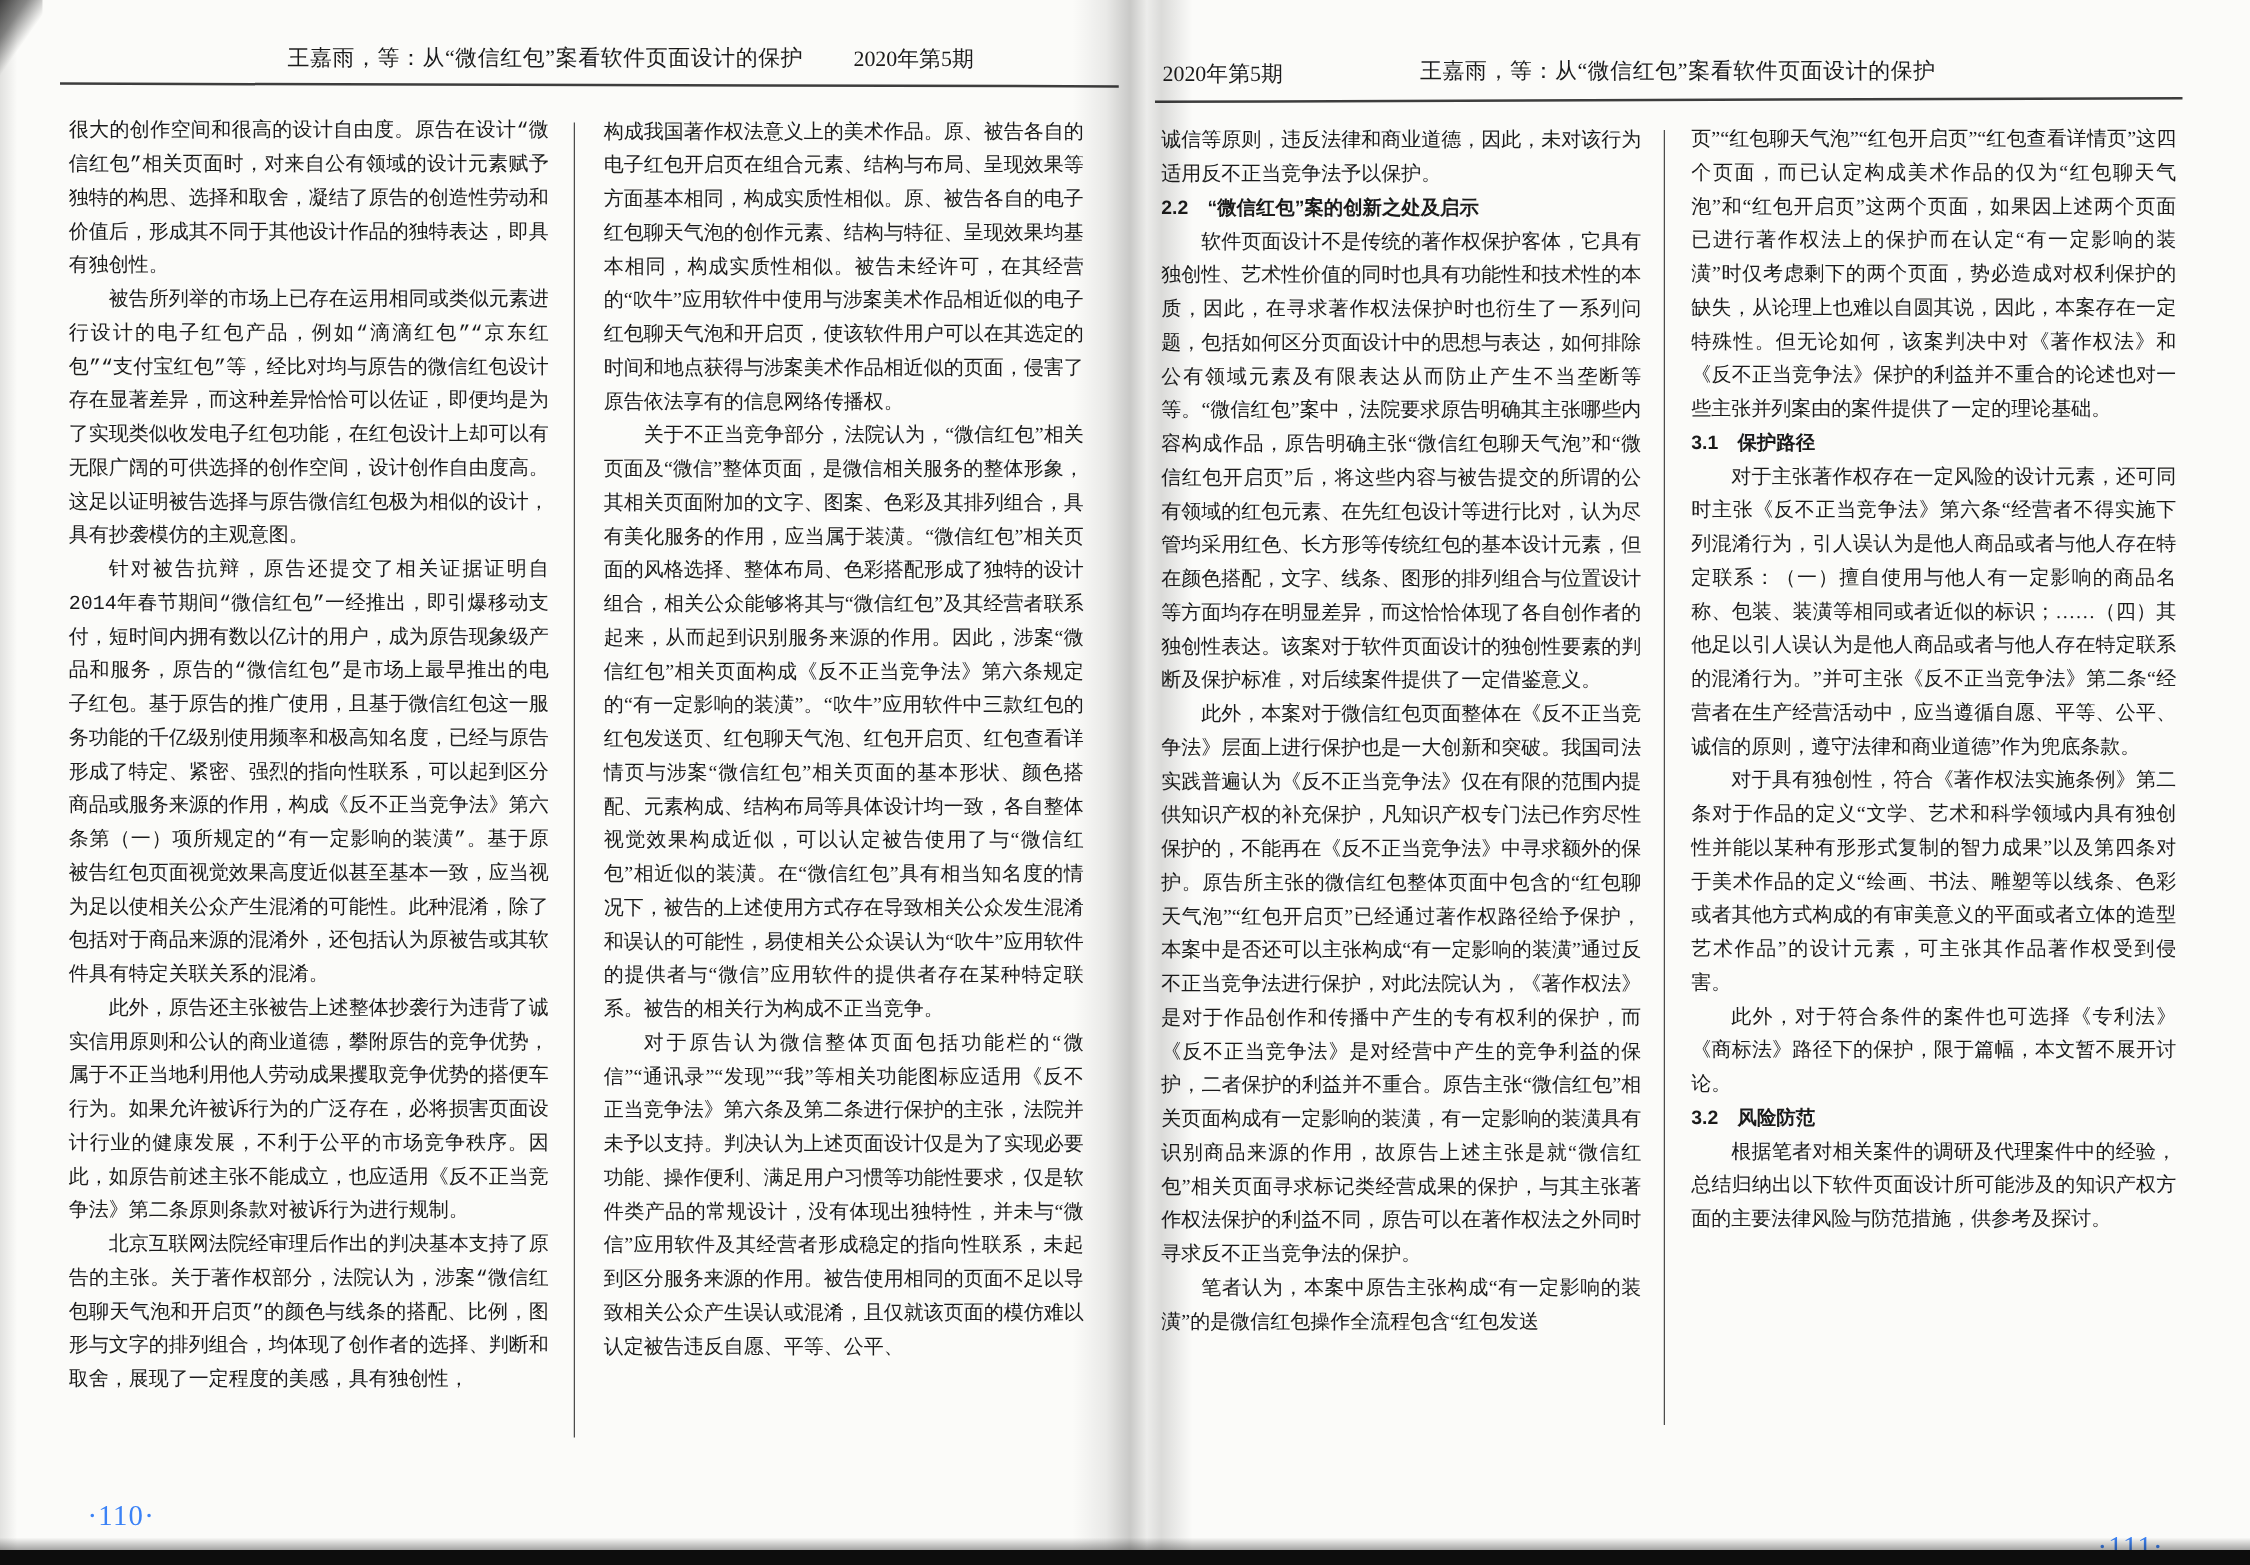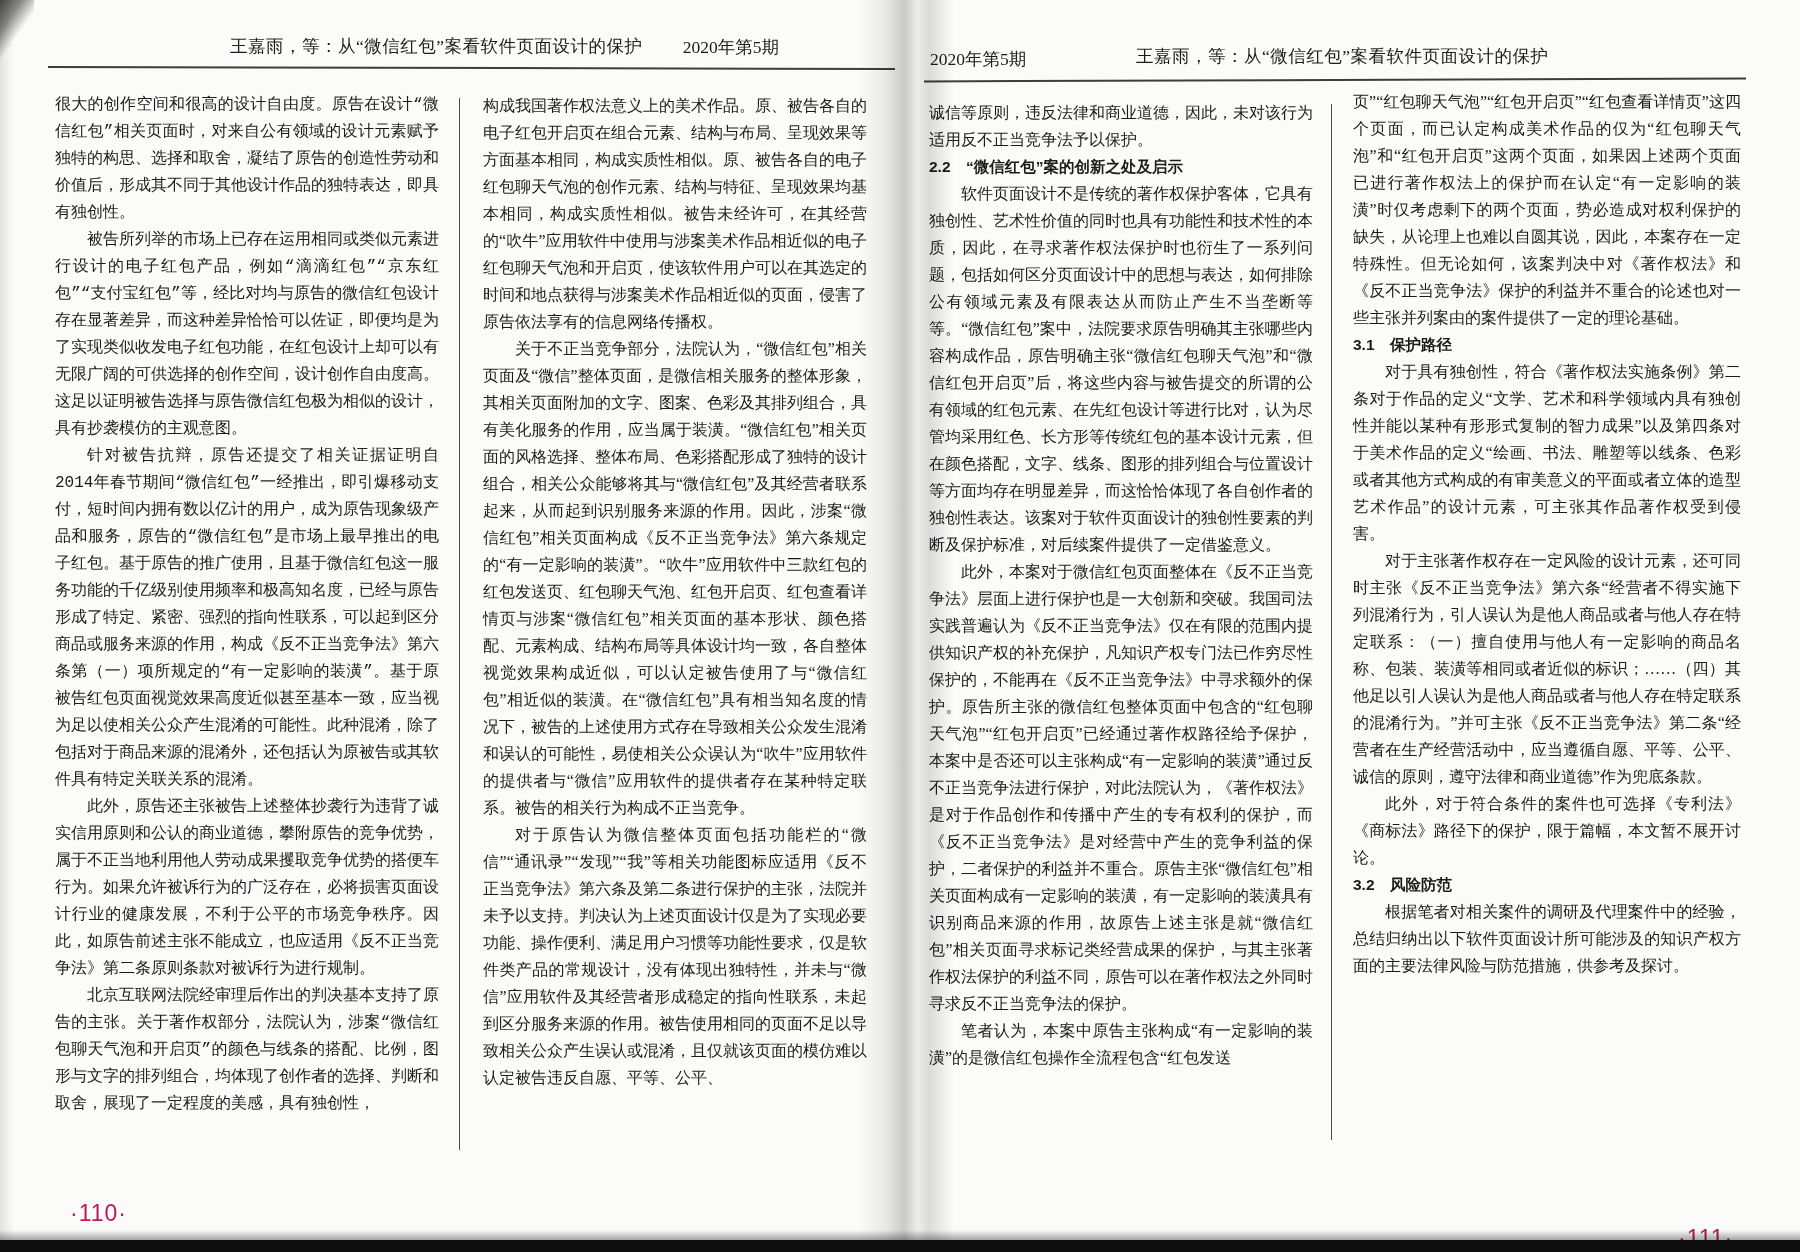--- a/index.html
+++ b/index.html
@@ -24,31 +24,31 @@
   .hdr-issue-right{position:absolute;left:2px;top:1px;}
   .hdr-title-right{position:absolute;left:208px;top:-2px;letter-spacing:.5px;}
   .hdr-rule{position:absolute;height:2px;background:#3d3d3d;}
   .rule-left{left:48px;top:67px;width:847px;transform:rotate(.15deg);}
   .rule-right{left:924px;top:79px;width:822px;transform:rotate(-.2deg);}
   
   .col{position:absolute;width:384px;font-size:16px;line-height:27px;text-align:justify;}
   #col1{left:55px;top:92px;font-family:Liberation Mono, monospace;}
   #col2{left:483px;top:92px;}
   #col3{left:929px;top:99px;}
-  #col4{left:1353px;top:88px;width:388px;}
+  #col4{left:1353px;top:98px;width:388px;}
   .col p{margin:0;}
   .col .indent{text-indent:2em;}
   .heading2,.heading3{font-family:"Liberation Sans","DejaVu Sans",sans-serif;font-weight:bold;
     font-size:15.5px;line-height:27px;margin:0;white-space:nowrap;overflow:hidden;}
   .col-divider{position:absolute;width:1px;background:#4c4c4c;}
   #divider-left{left:459px;top:98px;height:1052px;}
   #divider-right{left:1331px;top:104px;height:1036px;}
   
-  .page-number{position:absolute;font-family:Liberation Sans, sans-serif;
-    font-size:23px;color:#be185d;letter-spacing:1px;}
+  .page-number{position:absolute;font-family:Liberation Serif, serif;
+    font-size:23px;color:#3b82f6;letter-spacing:1px;}
   #pn-left{left:70px;top:1200px;}
   #pn-right{left:1678px;top:1225px;}
 </style>
 </head>
 <body>
 
 <div id="stage">
 
   <div class="page-header hdr-left">
     <span class="hdr-title-left">王嘉雨，等：从“微信红包”案看软件页面设计的保护</span>
@@ -80,22 +80,22 @@
       <p class="">诚信等原则，违反法律和商业道德，因此，未对该行为适用反不正当竞争法予以保护。</p>
       <div class="heading3">2.2　“微信红包”案的创新之处及启示</div>
       <p class=" indent">软件页面设计不是传统的著作权保护客体，它具有独创性、艺术性价值的同时也具有功能性和技术性的本质，因此，在寻求著作权法保护时也衍生了一系列问题，包括如何区分页面设计中的思想与表达，如何排除公有领域元素及有限表达从而防止产生不当垄断等等。“微信红包”案中，法院要求原告明确其主张哪些内容构成作品，原告明确主张“微信红包聊天气泡”和“微信红包开启页”后，将这些内容与被告提交的所谓的公有领域的红包元素、在先红包设计等进行比对，认为尽管均采用红色、长方形等传统红包的基本设计元素，但在颜色搭配，文字、线条、图形的排列组合与位置设计等方面均存在明显差异，而这恰恰体现了各自创作者的独创性表达。该案对于软件页面设计的独创性要素的判断及保护标准，对后续案件提供了一定借鉴意义。</p>
       <p class=" indent">此外，本案对于微信红包页面整体在《反不正当竞争法》层面上进行保护也是一大创新和突破。我国司法实践普遍认为《反不正当竞争法》仅在有限的范围内提供知识产权的补充保护，凡知识产权专门法已作穷尽性保护的，不能再在《反不正当竞争法》中寻求额外的保护。原告所主张的微信红包整体页面中包含的“红包聊天气泡”“红包开启页”已经通过著作权路径给予保护，本案中是否还可以主张构成“有一定影响的装潢”通过反不正当竞争法进行保护，对此法院认为，《著作权法》是对于作品创作和传播中产生的专有权利的保护，而《反不正当竞争法》是对经营中产生的竞争利益的保护，二者保护的利益并不重合。原告主张“微信红包”相关页面构成有一定影响的装潢，有一定影响的装潢具有识别商品来源的作用，故原告上述主张是就“微信红包”相关页面寻求标记类经营成果的保护，与其主张著作权法保护的利益不同，原告可以在著作权法之外同时寻求反不正当竞争法的保护。</p>
       <p class=" indent">笔者认为，本案中原告主张构成“有一定影响的装潢”的是微信红包操作全流程包含“红包发送</p>
     </div>
   <div id="divider-right" class="col-divider"></div>
   <div id="col4" class="col">
       <p class="">页”“红包聊天气泡”“红包开启页”“红包查看详情页”这四个页面，而已认定构成美术作品的仅为“红包聊天气泡”和“红包开启页”这两个页面，如果因上述两个页面已进行著作权法上的保护而在认定“有一定影响的装潢”时仅考虑剩下的两个页面，势必造成对权利保护的缺失，从论理上也难以自圆其说，因此，本案存在一定特殊性。但无论如何，该案判决中对《著作权法》和《反不正当竞争法》保护的利益并不重合的论述也对一些主张并列案由的案件提供了一定的理论基础。</p>
       <div class="heading3">3.1　保护路径</div>
+      <p class=" indent">对于主张著作权存在一定风险的设计元素，还可同时主张《反不正当竞争法》第六条“经营者不得实施下列混淆行为，引人误认为是他人商品或者与他人存在特定联系：（一）擅自使用与他人有一定影响的商品名称、包装、装潢等相同或者近似的标识；……（四）其他足以引人误认为是他人商品或者与他人存在特定联系的混淆行为。”并可主张《反不正当竞争法》第二条“经营者在生产经营活动中，应当遵循自愿、平等、公平、诚信的原则，遵守法律和商业道德”作为兜底条款。</p>
       <p class=" indent">对于具有独创性，符合《著作权法实施条例》第二条对于作品的定义“文学、艺术和科学领域内具有独创性并能以某种有形形式复制的智力成果”以及第四条对于美术作品的定义“绘画、书法、雕塑等以线条、色彩或者其他方式构成的有审美意义的平面或者立体的造型艺术作品”的设计元素，可主张其作品著作权受到侵害。</p>
-      <p class=" indent">对于主张著作权存在一定风险的设计元素，还可同时主张《反不正当竞争法》第六条“经营者不得实施下列混淆行为，引人误认为是他人商品或者与他人存在特定联系：（一）擅自使用与他人有一定影响的商品名称、包装、装潢等相同或者近似的标识；……（四）其他足以引人误认为是他人商品或者与他人存在特定联系的混淆行为。”并可主张《反不正当竞争法》第二条“经营者在生产经营活动中，应当遵循自愿、平等、公平、诚信的原则，遵守法律和商业道德”作为兜底条款。</p>
       <p class=" indent">此外，对于符合条件的案件也可选择《专利法》《商标法》路径下的保护，限于篇幅，本文暂不展开讨论。</p>
       <div class="heading3">3.2　风险防范</div>
       <p class=" indent">根据笔者对相关案件的调研及代理案件中的经验，总结归纳出以下软件页面设计所可能涉及的知识产权方面的主要法律风险与防范措施，供参考及探讨。</p>
     </div>
 
   <div id="pn-left" class="page-number">·110·</div>
   <div id="pn-right" class="page-number">·111·</div>
 
   <div class="left-edge"></div>
   <div class="corner-mark"></div>

